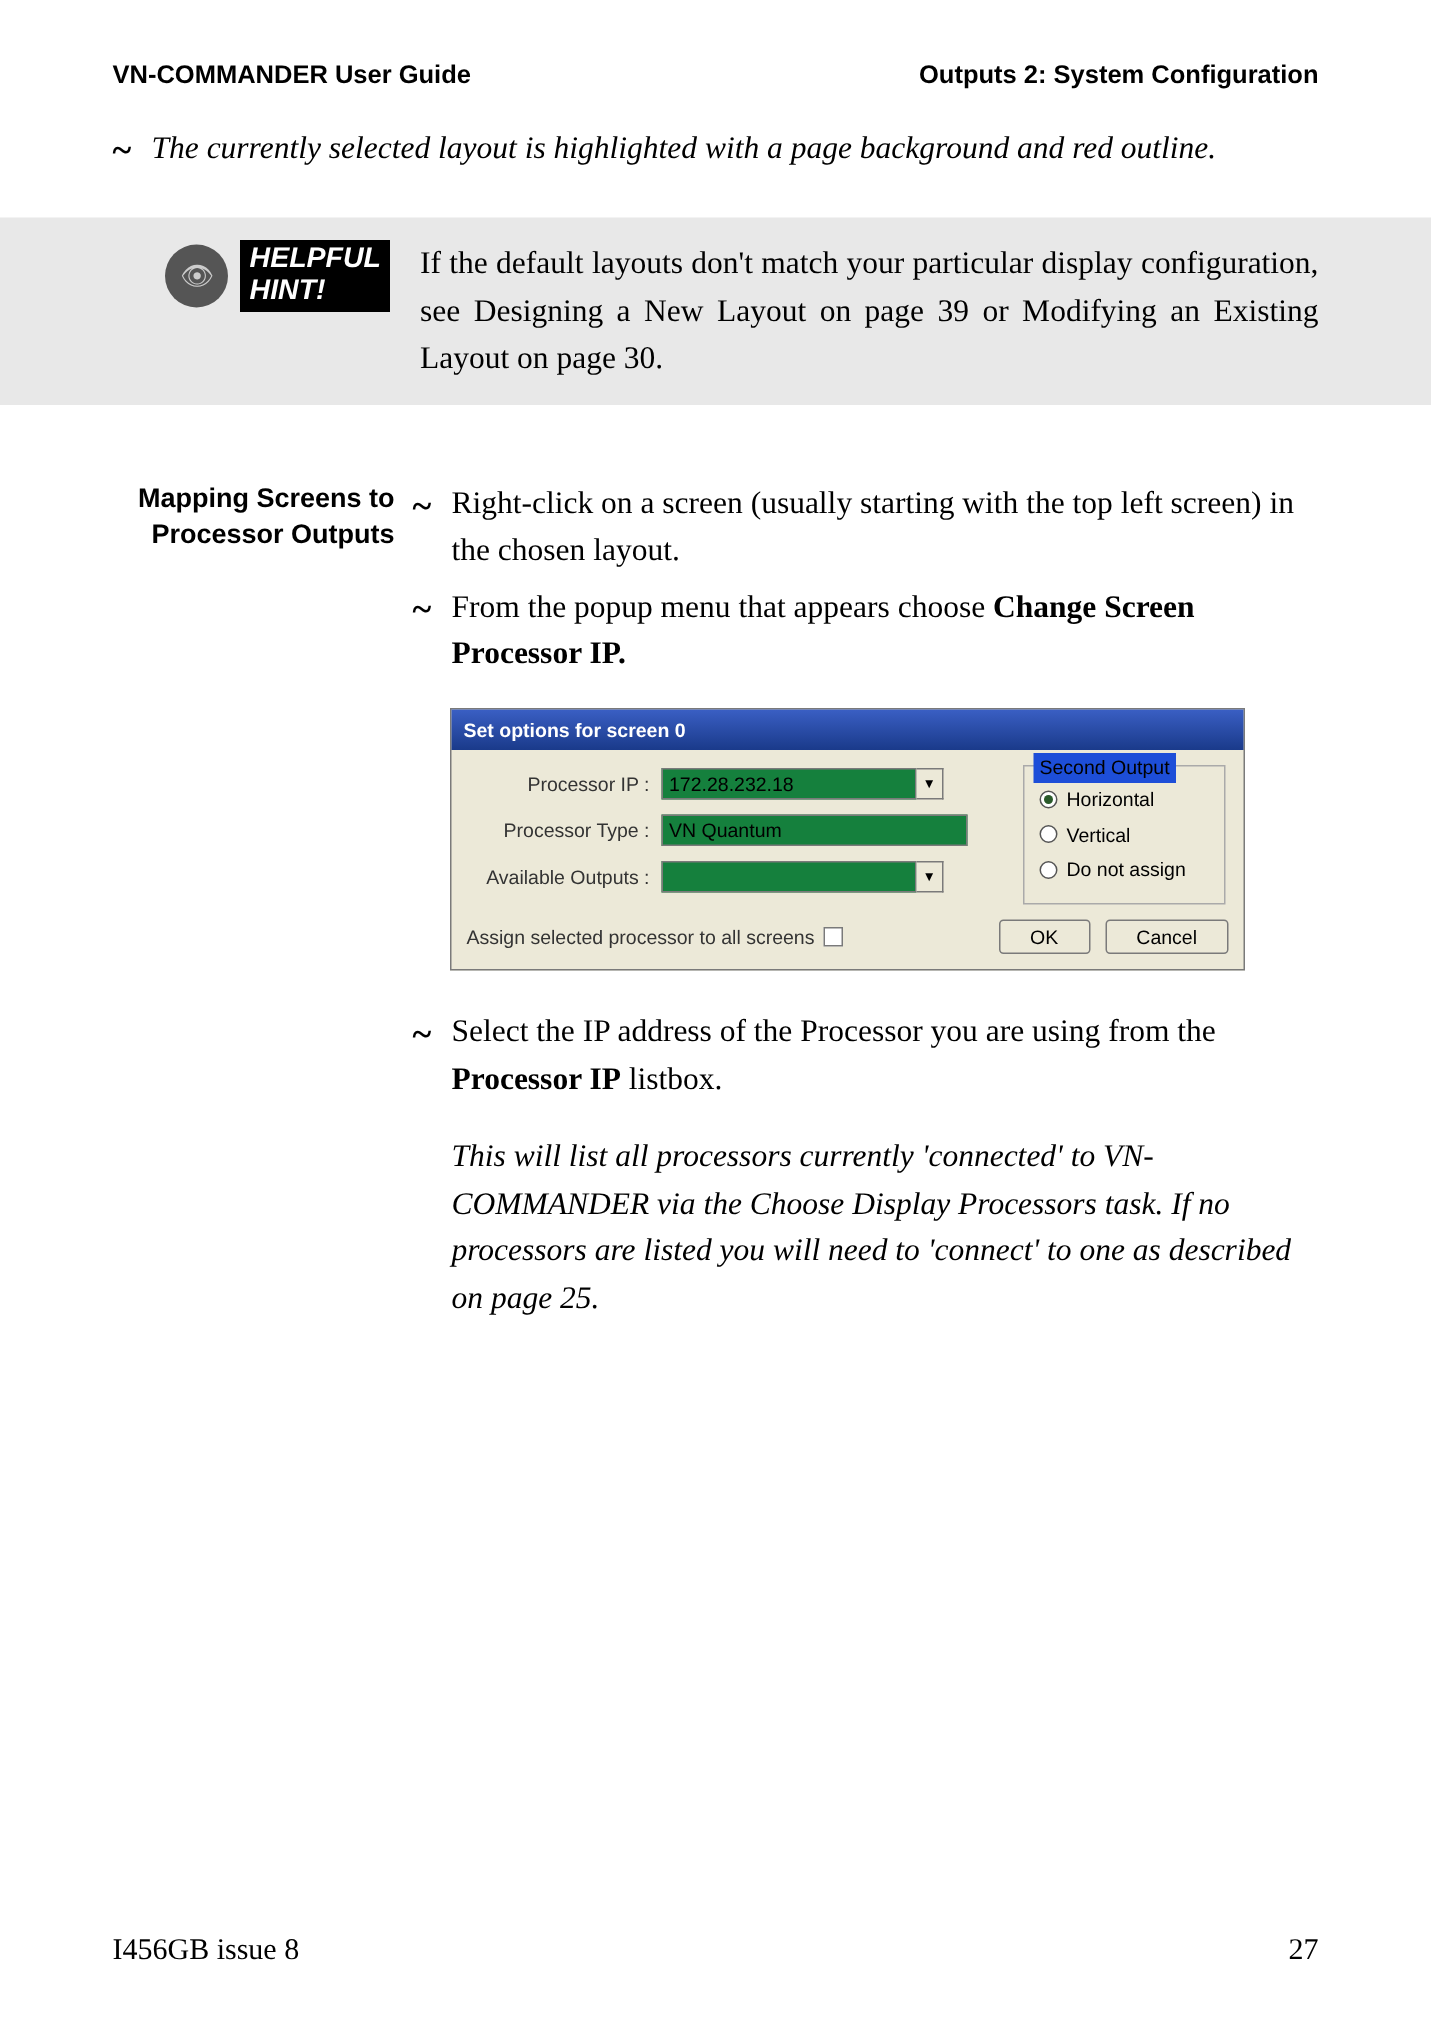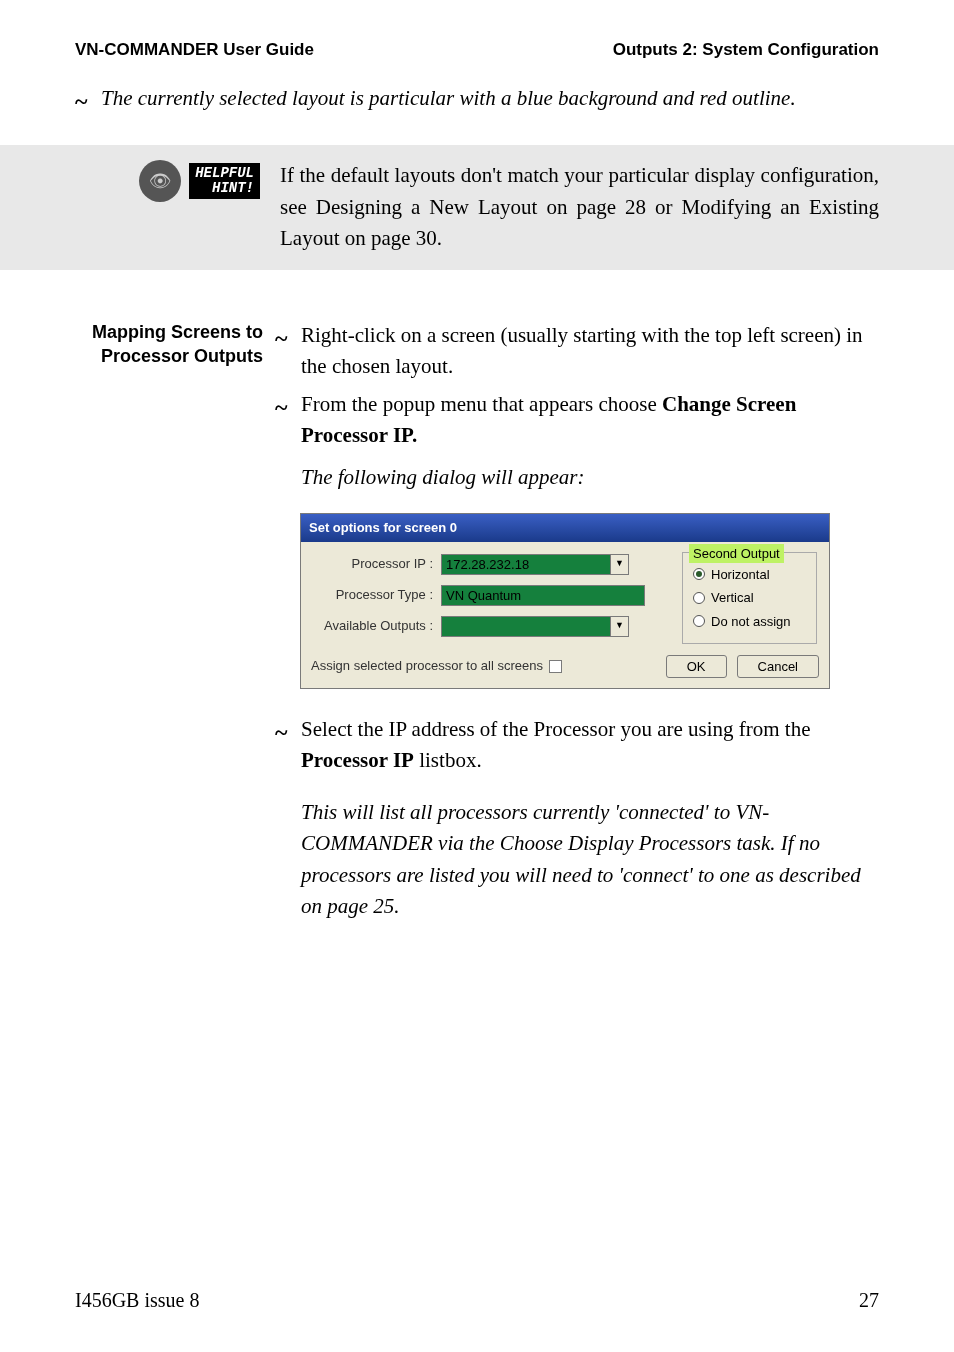--- a/index.html
+++ b/index.html
@@ -96,27 +96,26 @@
       position: relative;
     }
     .hint-emoji::before {
       content: "👁";
       position: absolute;
       font-size: 18px;
     }
     .hint-label {
       background: #000;
       color: #fff;
-      font-family: Liberation Mono, monospace;
+      font-family: Liberation Sans, sans-serif;
       font-weight: bold;
       font-style: italic;
-      font-size: 14px;
+      font-size: 19px;
       padding: 3px 6px;
       line-height: 1.1;
-      text-align: right;
     }
     .hint-text {
       flex: 1;
       font-size: 21px;
       line-height: 1.5;
       text-align: justify;
       padding-right: 55px;
     }
     .dialog-wrap {
       margin: 20px 0 25px 25px;
@@ -181,21 +180,21 @@
       right: 12px;
       top: 10px;
       border: 1px solid #aaa;
       padding: 8px 10px 8px 10px;
       width: 135px;
     }
     .groupbox-title {
       position: absolute;
       top: -9px;
       left: 6px;
-      background: #bef264;
+      background: #1d4ed8;
       padding: 0 4px;
       font-size: 13px;
     }
     .radio-row {
       display: flex;
       align-items: center;
       margin: 4px 0;
       gap: 6px;
     }
     .radio-circle {
@@ -262,51 +261,50 @@
   <div class="header">
     <span>VN-COMMANDER User Guide</span>
     <span>Outputs 2: System Configuration</span>
   </div>
 
   <div class="section-row">
     <div class="content-col">
       <div class="bullet-row">
         <div class="tilde">~</div>
         <div class="bullet-text">
-          <div class="italic">The currently selected layout is particular with a blue background and red outline.</div>
+          <div class="italic">The currently selected layout is highlighted with a page background and red outline.</div>
         </div>
       </div>
     </div>
   </div>
 
   <div class="hint-box">
     <div class="hint-icon-wrap">
       <div class="hint-emoji"></div>
       <div class="hint-label">
         <span>HELPFUL</span><br>
         <span>HINT!</span>
       </div>
     </div>
-    <div class="hint-text">If the default layouts don't match your particular display configuration, see Designing a New Layout on page 28 or Modifying an Existing Layout on page 30.</div>
+    <div class="hint-text">If the default layouts don't match your particular display configuration, see Designing a New Layout on page 39 or Modifying an Existing Layout on page 30.</div>
   </div>
 
   <div class="section-row">
     <div class="sidebar-heading">Mapping Screens to Processor Outputs</div>
     <div class="content-col">
       <div class="bullet-row">
         <div class="tilde">~</div>
         <div class="bullet-text">Right-click on a screen (usually starting with the top left screen) in the chosen layout.</div>
       </div>
       <div class="bullet-row">
         <div class="tilde">~</div>
         <div class="bullet-text">
           <span>From the popup menu that appears choose </span><span class="bold">Change Screen Processor IP.</span>
         </div>
       </div>
-      <div class="italic" style="margin-left:26px; margin-top:10px;">The following dialog will appear:</div>
 
       <div class="dialog-wrap">
         <div class="dialog">
           <div class="dialog-title">Set options for screen 0</div>
           <div class="dialog-body">
             <div class="dialog-row">
               <div class="dialog-label">Processor IP :</div>
               <div class="dropdown-wrap">
                 <input class="dialog-input dropdown-input" value="172.28.232.18" style="">
                 <div class="dropdown-btn">▼</div>

